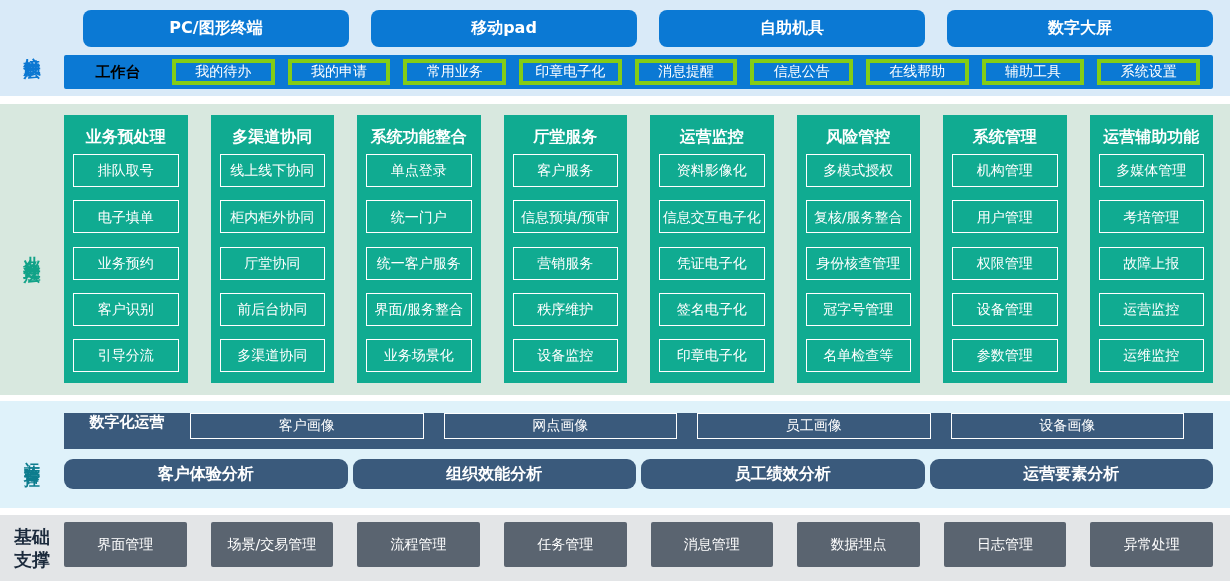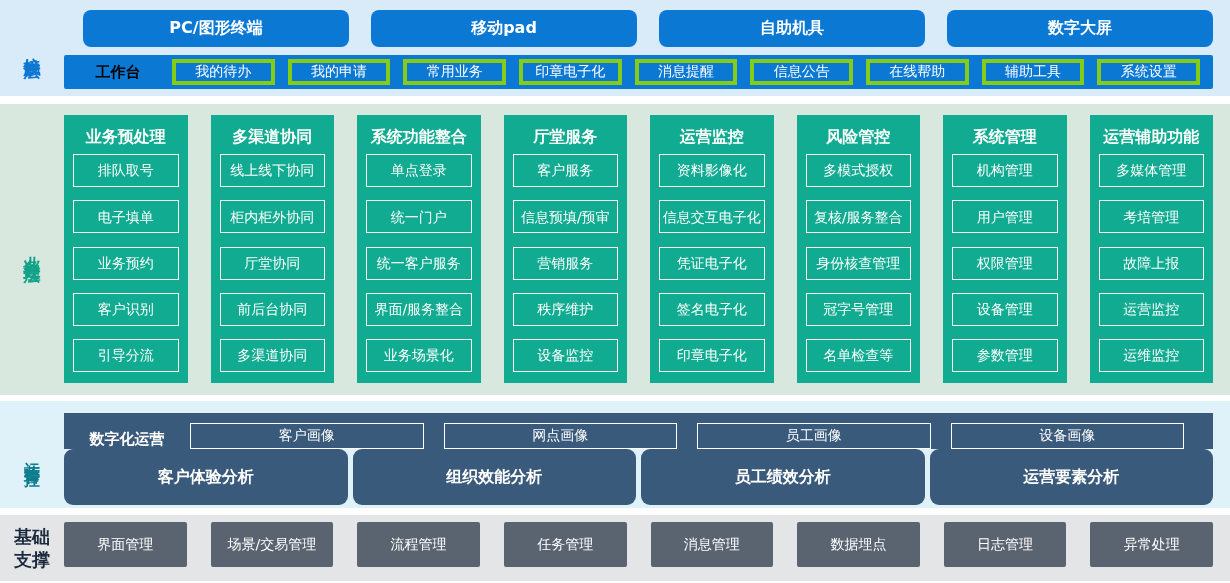--- a/index.html
+++ b/index.html
@@ -74,33 +74,33 @@
     min-height: 33px; border: 1px solid #fff; color: #fff; font-size: 14px;
     display: flex; align-items: center; justify-content: center;
     text-align: center; line-height: 1.15; padding: 2px 2px;
   }
 
   
   .layer-ops { height: 107px; background: #dff2fa; margin-bottom: 7px; }
   .layer-ops .vlabel { color: #0e7d8e; font-size: 16px; }
   .layer-ops .content { padding-top: 12px; }
   .digital-bar {
-    height: 36px; background: #3a5a7c; display: flex; align-items: flex-end;
-    padding-right: 29px; 
+    height: 36px; background: #3a5a7c; display: flex; align-items: flex-start;
+    padding-right: 29px; margin-bottom: 10px;
   }
   .digital-label {
     flex: none; width: 126px; text-align: center;
     color: #fff; font-weight: bold; font-size: 15px;
   }
   .digital-items { flex: 1; display: flex; gap: 20px; height: 26px; }
   .digital-items > div {
     flex: 1; border: 1px solid #fff; color: #fff; font-size: 14px;
     display: flex; align-items: center; justify-content: center;
   }
-  .analysis-row { display: flex; gap: 5px; height: 56px; }
+  .analysis-row { display: flex; gap: 5px; height: 30px; }
   .analysis-row > div {
     flex: 1; background: #3a5a7c; border-radius: 9px;
     color: #fff; font-weight: bold; font-size: 16px;
     display: flex; align-items: center; justify-content: center;
   }
 
   
   .layer-foundation { height: 66px; background: #e3e5e7; }
   .layer-foundation .content { padding-top: 7px; }
   .foundation-row { display: flex; gap: 24px; height: 45px; }

